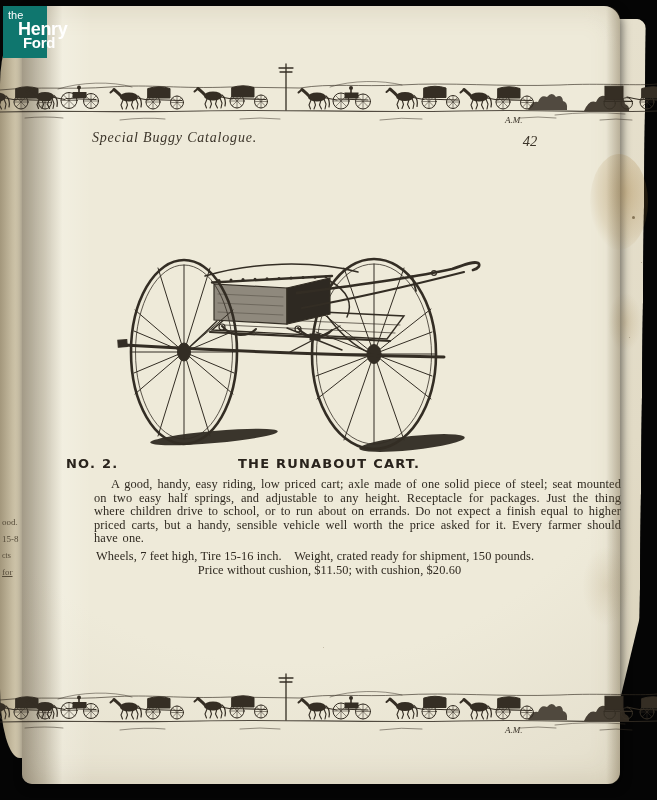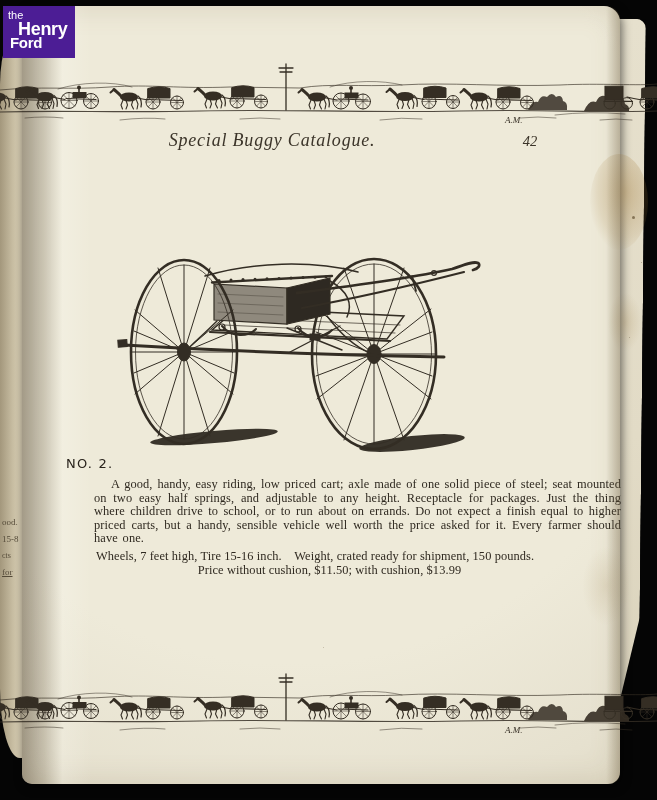--- a/index.html
+++ b/index.html
@@ -47,43 +47,43 @@
   .stain2{left:586px;top:286px;width:34px;height:60px;
     background:radial-gradient(ellipse,rgba(150,115,55,.20),rgba(0,0,0,0) 70%);}
   .stain3{left:560px;top:540px;width:48px;height:80px;
     background:radial-gradient(ellipse,rgba(140,110,55,.14),rgba(0,0,0,0) 70%);}
   .specks{position:absolute;left:610px;top:210px;width:3px;height:3px;border-radius:50%;
     background:rgba(70,50,20,.55);
     box-shadow:8px 45px 0 -1px rgba(70,50,20,.4), -4px 120px 0 -1px rgba(70,50,20,.35),
                -310px 430px 0 -1px rgba(70,50,20,.3), -180px -95px 0 -1.5px rgba(70,50,20,.25);}
   
   .logo{
-    position:absolute;left:3px;top:6px;width:72px;height:52px;
-    background:#4c1d95;z-index:10;
+    position:absolute;left:3px;top:6px;width:44px;height:52px;
+    background:#0f766e;z-index:10;
     font-family:"Liberation Sans",sans-serif;color:#fff;
   }
   .logo .the{position:absolute;left:5px;top:3px;font-size:11px;font-weight:400;}
   .logo .l1{position:absolute;left:15px;top:13px;font-size:18px;font-weight:700;letter-spacing:-.3px;}
-  .logo .l2{position:absolute;left:7px;top:28px;font-size:15px;font-weight:700;letter-spacing:-.3px;}
+  .logo .l2{position:absolute;left:20px;top:28px;font-size:15px;font-weight:700;letter-spacing:-.3px;}
   
   .frieze{position:absolute;left:0;width:657px;height:72px;z-index:4;pointer-events:none;}
   .frieze-top{top:60px;}
   .frieze-bottom{top:670px;}
   
   .header-title{
-    position:absolute;left:70px;top:124px;width:360px;text-align:center;
-    font-style:italic;font-size:18px;letter-spacing:.8px;color:#3b3429;
+    position:absolute;left:70px;top:124px;width:360px;text-align:left;
+    font-style:italic;font-size:14px;letter-spacing:.8px;color:#3b3429;
   }
   .page-number{
     position:absolute;left:478px;top:127px;width:60px;text-align:center;
     font-style:italic;font-size:14.5px;color:#3b3429;
   }
   .cart-illustration{position:absolute;left:90px;top:230px;width:375px;height:226px;}
   .listing-heading{position:absolute;left:44px;top:450px;width:526px;height:18px;
-    font-family:"DejaVu Sans",sans-serif;font-weight:400;font-size:13px;
+    font-family:"DejaVu Sans",sans-serif;font-weight:700;font-size:13px;
     letter-spacing:1.2px;color:#29231c;}
   .item-no{position:absolute;left:0;top:0;}
   .item-title{position:absolute;left:0;right:0;top:0;text-align:center;}
   .description{
     position:absolute;left:44px;top:472px;width:527px;
     font-size:12.4px;line-height:13.5px;color:#2f2920;
     text-align:justify;text-indent:17px;word-spacing:1.6px;letter-spacing:.1px;margin-left:28px;
   }
   .specs{
     position:absolute;left:74px;top:543px;width:510px;
@@ -257,25 +257,26 @@
       <ellipse cx="72" cy="116" rx="48.5" ry="87" stroke-width=".8"></ellipse>
       <g stroke-width="1">
         <path d="M72,116 L72,29 M72,116 L72,203 M72,116 L23,74 M72,116 L121,74 M72,116 L23,158 M72,116 L121,158 M72,116 L20,116 M72,116 L124,116 M72,116 L46,32 M72,116 L98,32 M72,116 L46,200 M72,116 L98,200 M72,116 L22,95 M72,116 L122,95 M72,116 L22,137 M72,116 L122,137"></path>
       </g>
       <ellipse cx="72" cy="116" rx="6.5" ry="9" fill="#332d24"></ellipse>
     </g>
   </svg>
 
   <div class="listing-heading">
     <span class="item-no">NO. 2.</span>
+    <span class="item-title">THE RUNABOUT CART.</span>
   </div>
 
   <div class="description">A good, handy, easy riding, low priced cart; axle made of one solid piece of steel; seat mounted on two easy half springs, and adjustable to any height.  Receptacle for packages.  Just the thing where children drive to school, or to run about on errands.  Do not expect a finish equal to higher priced carts, but a handy, sensible vehicle well worth the price asked for it.  Every farmer should have one.</div>
   <div class="specs">Wheels, 7 feet high, Tire 15-16 inch. Weight, crated ready for shipment, 150 pounds.</div>
-  <div class="price">Price without cushion, $11.50; with cushion, $13.99</div>
+  <div class="price">Price without cushion, $11.50; with cushion, $20.60</div>
 </div>
 
 <svg class="frieze frieze-top" viewBox="0 0 657 72">
     <use href="#frieze-art"></use>
   </svg>
 <svg class="frieze frieze-bottom" viewBox="0 0 657 72">
     <use href="#frieze-art"></use>
   </svg>
 
 <div class="fragments">

